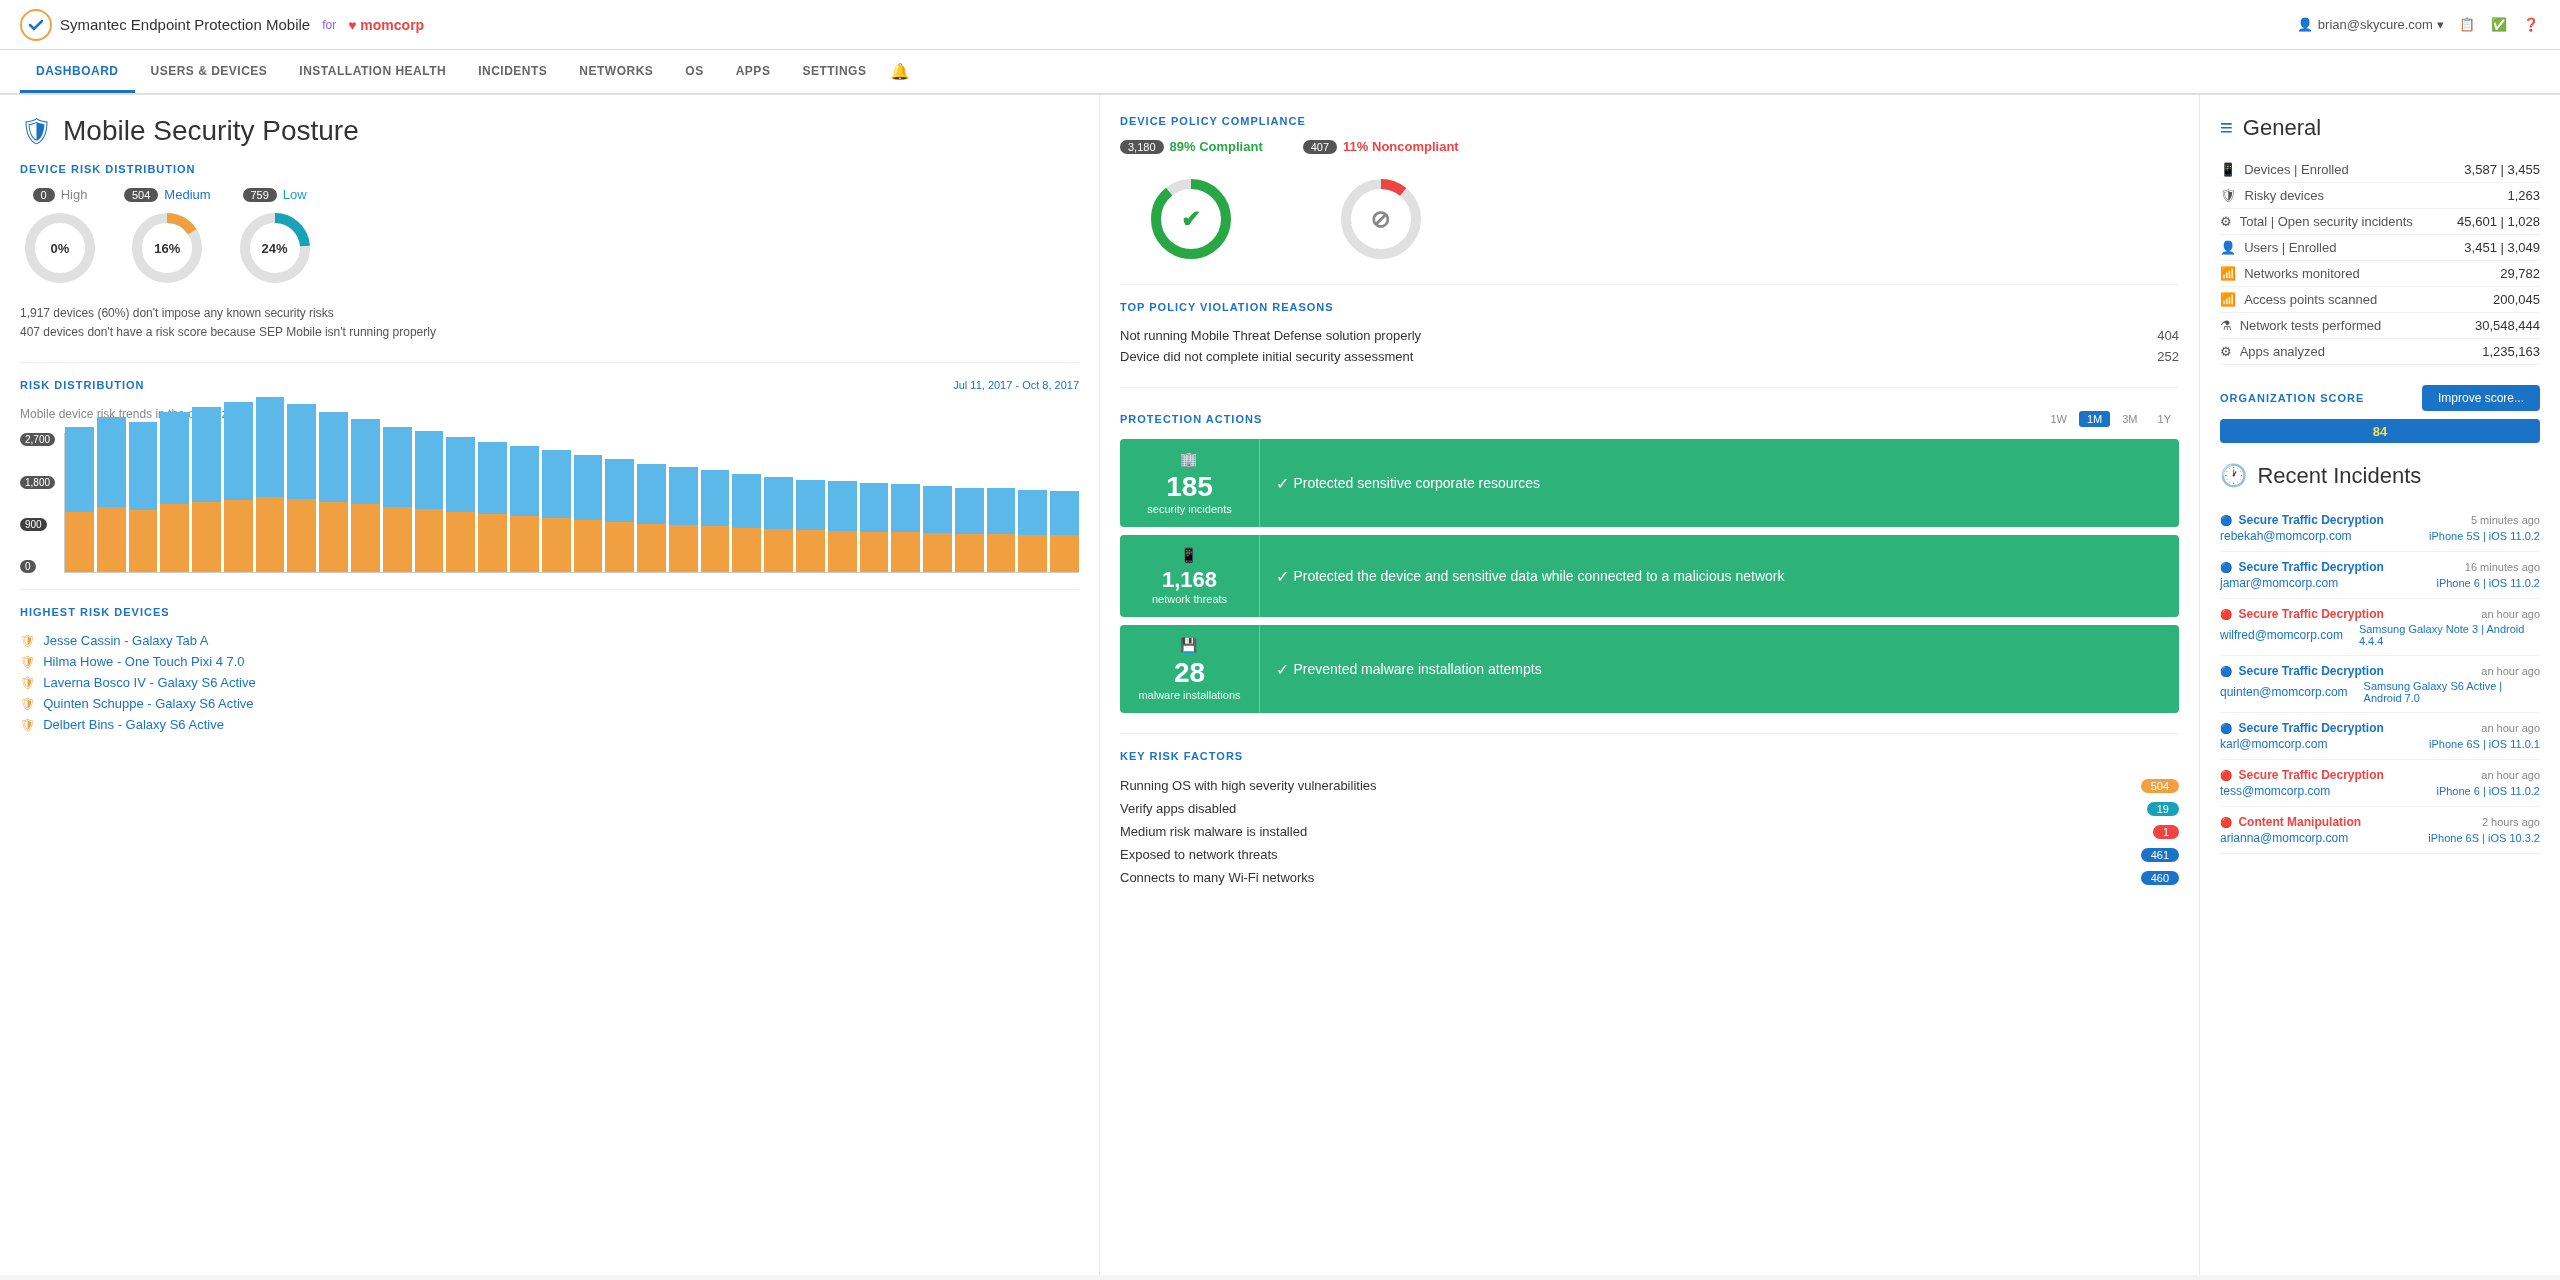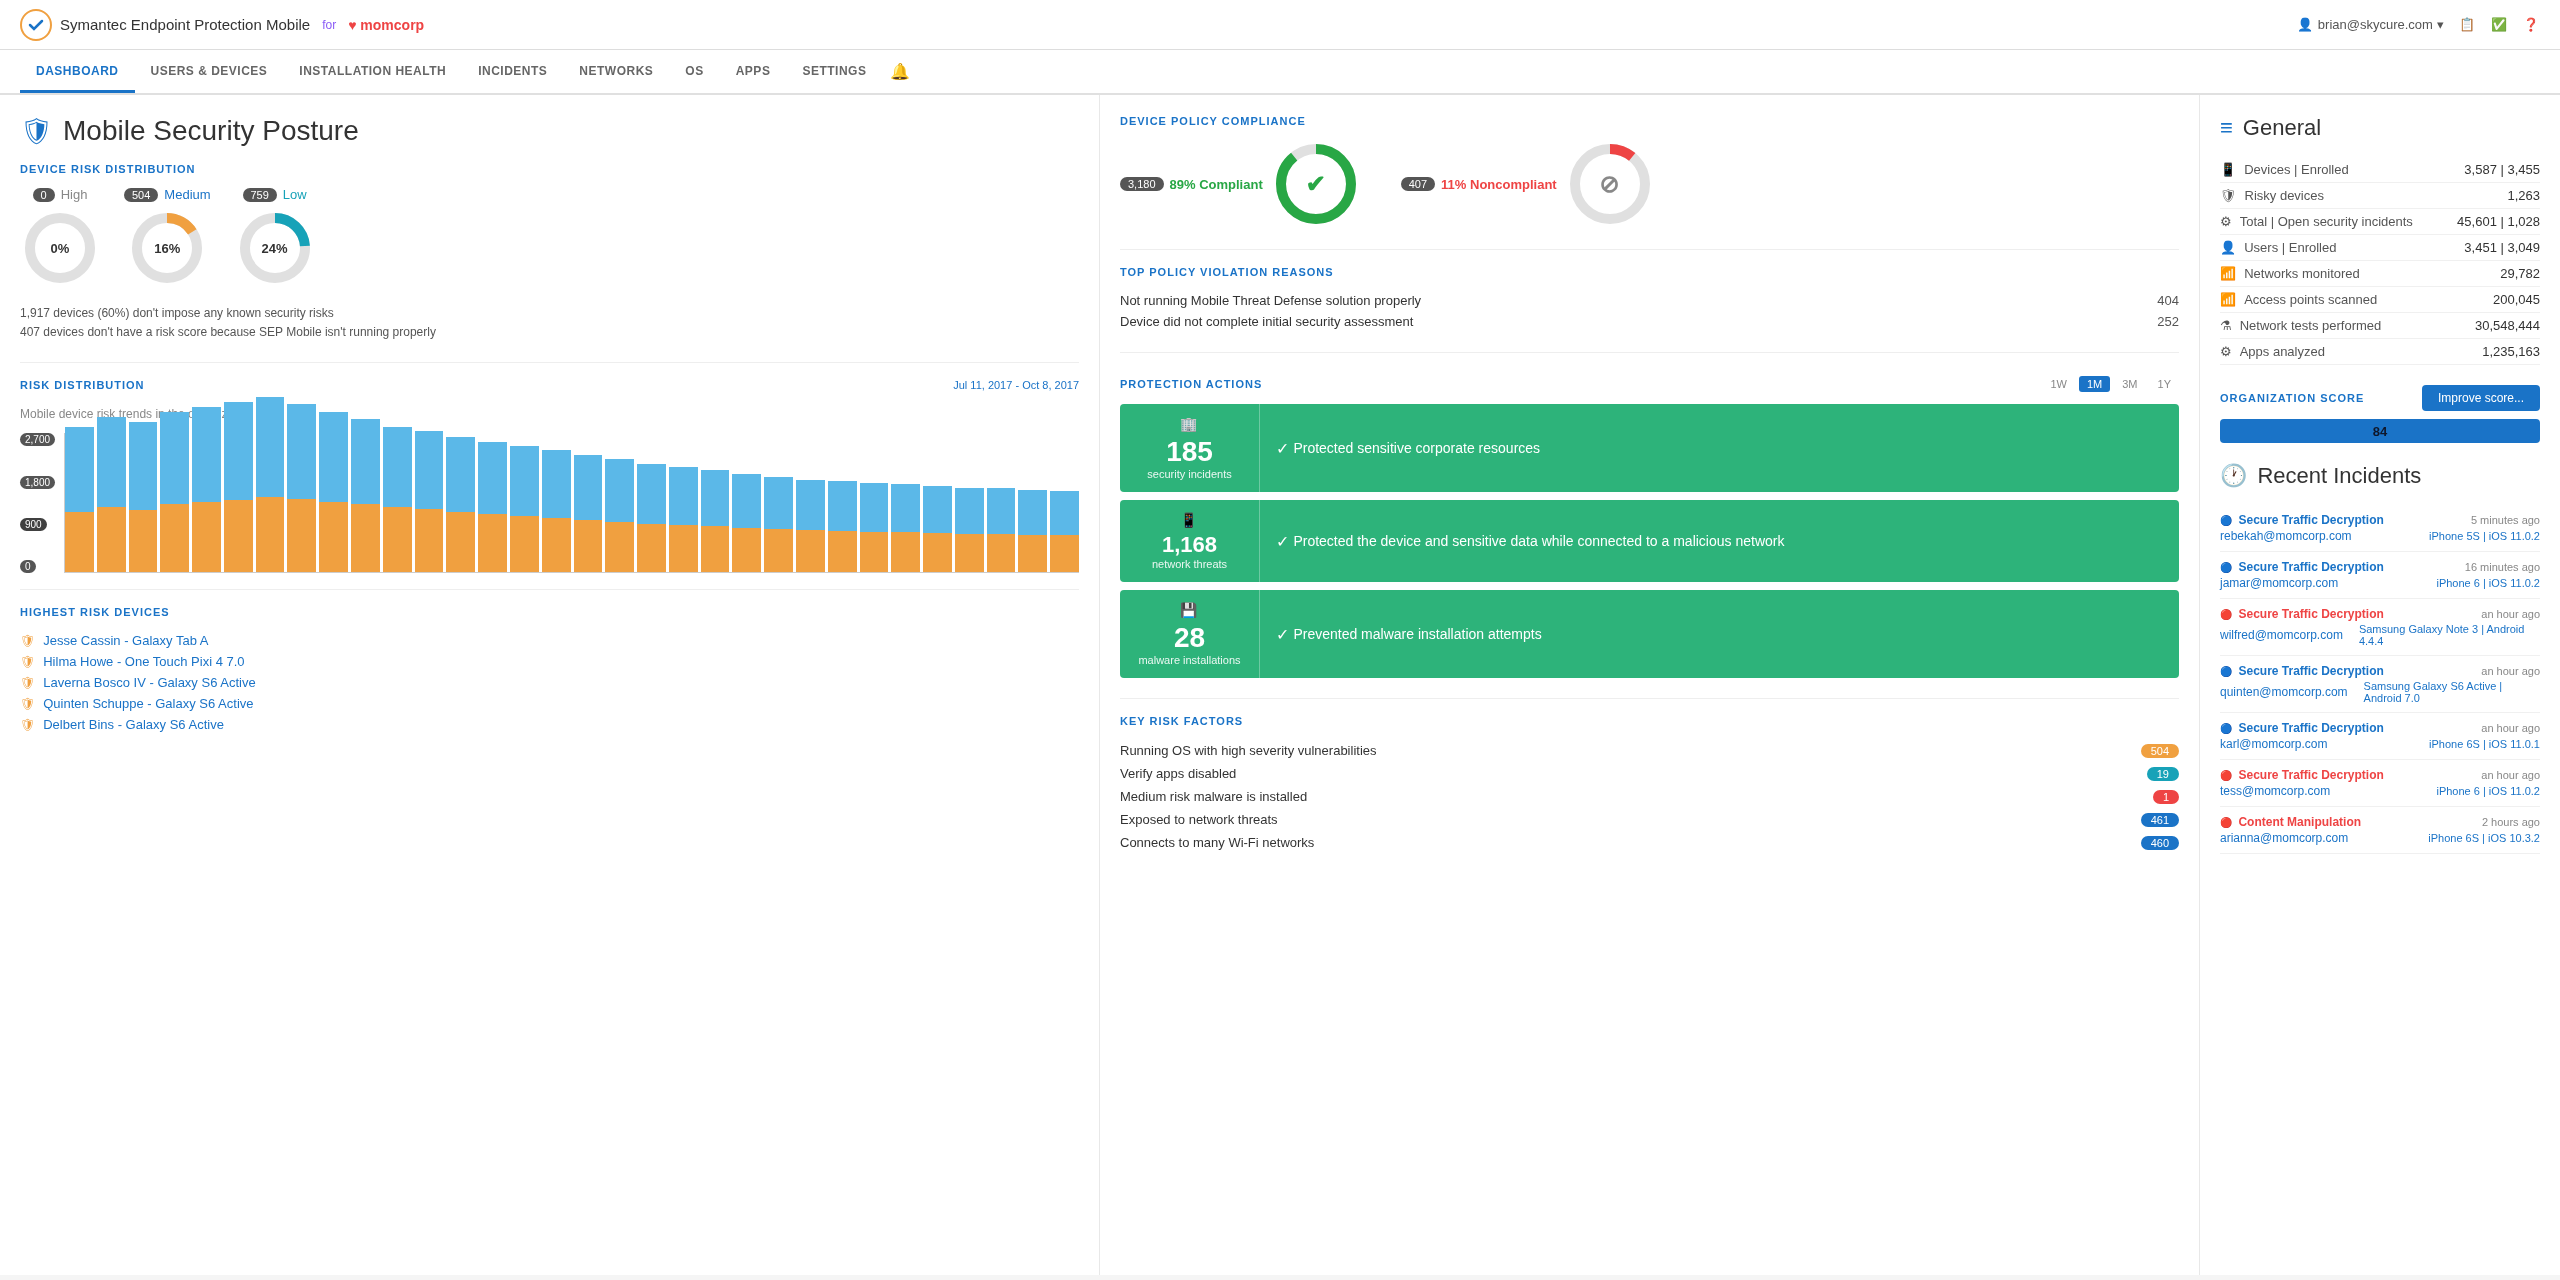--- a/index.html
+++ b/index.html
@@ -55,21 +55,21 @@
 
     
     .highest-risk-section { margin-top: 16px; border-top: 1px solid #eee; padding-top: 16px; }
     .device-list { list-style: none; }
     .device-item { display: flex; align-items: center; gap: 8px; padding: 3px 0; font-size: 13px; color: #1a73c7; cursor: pointer; }
     .device-shield { color: #f0a040; font-size: 12px; }
 
     
     .compliance-section { margin-bottom: 20px; }
     .compliance-charts { display: flex; gap: 40px; align-items: center; margin-bottom: 16px; }
-    .compliance-item { display: flex; flex-direction: row; align-items: center; gap: 8px; }
+    .compliance-item { display: flex; flex-direction: column; align-items: center; gap: 20px; }
     .compliance-label { font-size: 13px; font-weight: 600; }
     .compliant-label { color: #28a745; }
     .noncompliant-label { color: #888; }
     .compliance-count { background: #555; color: #fff; border-radius: 10px; padding: 1px 8px; font-size: 11px; }
     .donut-large { width: 90px; height: 90px; position: relative; }
     .donut-large-text { position: absolute; top: 50%; left: 50%; transform: translate(-50%, -50%); font-size: 11px; font-weight: 600; text-align: center; color: #333; }
 
     
     .violation-section { margin-bottom: 20px; border-top: 1px solid #eee; padding-top: 16px; }
     .violation-row { display: flex; justify-content: space-between; align-items: center; padding: 3px 0; font-size: 13px; }
@@ -102,21 +102,21 @@
     .general-section { margin-bottom: 20px; }
     .general-title { font-size: 22px; font-weight: 300; display: flex; align-items: center; gap: 10px; margin-bottom: 16px; }
     .general-row { display: flex; justify-content: space-between; align-items: center; padding: 5px 0; font-size: 13px; border-bottom: 1px solid #f0f0f0; }
     .general-label { display: flex; align-items: center; gap: 8px; color: #555; }
     .general-value { color: #333; font-weight: 500; }
 
     .org-score-section { margin-bottom: 20px; }
     .org-score-header { display: flex; justify-content: space-between; align-items: center; margin-bottom: 8px; }
     .improve-btn { background: #1a73c7; color: #fff; border: none; padding: 6px 16px; border-radius: 4px; font-size: 12px; cursor: pointer; }
     .score-bar-container { background: #1a73c7; border-radius: 4px; height: 24px; display: flex; align-items: center; justify-content: center; }
-    .score-value { color: #0f172a; font-size: 13px; font-weight: 600; }
+    .score-value { color: #fde047; font-size: 13px; font-weight: 600; }
 
     
     .incidents-section { }
     .incidents-title { font-size: 22px; font-weight: 300; display: flex; align-items: center; gap: 10px; margin-bottom: 16px; }
     .incident-item { padding: 8px 0; border-bottom: 1px solid #f0f0f0; }
     .incident-row1 { display: flex; justify-content: space-between; align-items: center; }
     .incident-row2 { display: flex; justify-content: space-between; align-items: center; margin-top: 2px; }
     .incident-name { font-weight: 600; font-size: 13px; color: #333; display: flex; align-items: center; gap: 6px; }
     .incident-time { font-size: 11px; color: #888; }
     .incident-user { font-size: 12px; color: #1a73c7; }

